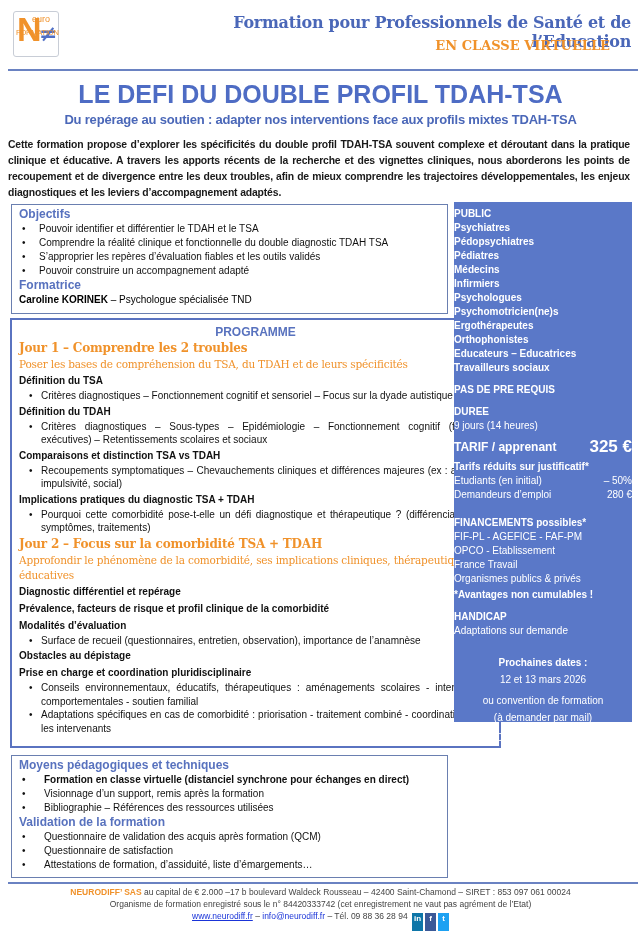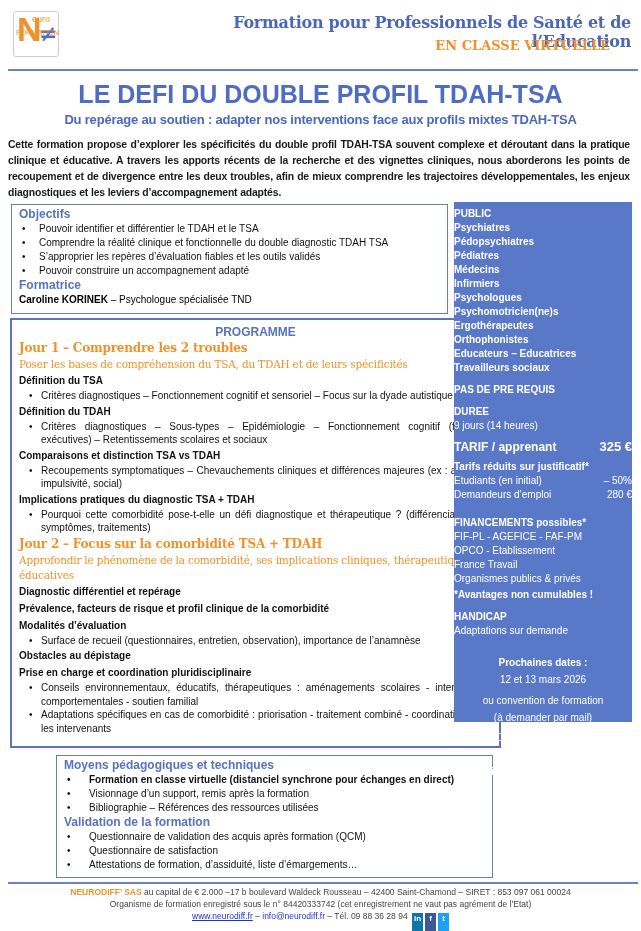--- a/index.html
+++ b/index.html
@@ -18,42 +18,42 @@
 
   .main-title { position: absolute; left: 0; top: 80px; width: 641px; text-align: center; font: bold 25px "Liberation Sans", sans-serif; color: #4e6cc4; }
   .main-sub { position: absolute; left: 0; top: 112px; width: 641px; text-align: center; font: bold 13px "Liberation Sans", sans-serif; color: #4a67b8; letter-spacing: -0.2px; }
 
   .intro { position: absolute; left: 8px; top: 137px; width: 622px; font: bold 10.4px "Liberation Sans", sans-serif; line-height: 16px; text-align: justify; letter-spacing: -0.15px; color: #1a1a1a; }
 
   .box { position: absolute; border: 1px solid #6a7fb0; background: #fff; }
   .box.thick { border: 2px solid #5a73c0; }
   .obj { left: 11px; top: 204px; width: 437px; height: 110px; padding: 2px 7px; }
   .prog { left: 10px; top: 318px; width: 491px; height: 430px; padding: 5px 7px; }
-  .moy { left: 11px; top: 755px; width: 437px; height: 123px; padding: 2px 7px; margin-left: 45px; }
+  .moy { left: 11px; top: 755px; width: 437px; height: 123px; padding: 2px 7px; }
 
   .sec-title { font: bold 12px "Liberation Sans", sans-serif; color: #5872be; line-height: 15px; }
   .bl { list-style: none; }
   .bl li { position: relative; padding-left: 20px; font: 10px "Liberation Sans", sans-serif; line-height: 14px; color: #111; }
   .bl li::before { content: "•"; position: absolute; left: 3px; top: 0; font-size: 10px; }
   .bl.wide li { padding-left: 25px; }
   .trainer { font: 10px "Liberation Sans", sans-serif; line-height: 14px; }
   .trainer b { font-weight: bold; }
 
   .prog-title { text-align: center; font: bold 12px "Liberation Sans", sans-serif; color: #5872be; line-height: 14px; }
   .day { font: bold 12px "DejaVu Serif", serif; color: #f0922b; line-height: 18px; letter-spacing: -0.2px; }
   .day-sub { font: 10.5px "DejaVu Serif", serif; color: #f0922b; line-height: 15px; letter-spacing: -0.2px; }
   .topic { font: bold 10px "Liberation Sans", sans-serif; line-height: 16px; color: #111; margin-top: 1px; }
   .pl li { position: relative; padding-left: 22px; font: 10px "Liberation Sans", sans-serif; line-height: 13.5px; text-align: justify; color: #111; list-style: none; }
   .pl li::before { content: "•"; position: absolute; left: 10px; top: 0; }
 
   .side { position: absolute; left: 454px; top: 202px; width: 178px; height: 520px; background: #5a78c8; color: #fff; padding: 5px 0; font: bold 10px "Liberation Sans", sans-serif; }
   .side .ln { line-height: 14px; }
   .side .gap { height: 8px; }
   .side .tarif { display: flex; justify-content: space-between; font: bold 12px "Liberation Sans", sans-serif; line-height: 16px; margin-top: 6px; }
-  .side .tarif .price { font-size: 13px; }
+  .side .tarif .price { font-size: 17px; }
   .side .row { display: flex; justify-content: space-between; line-height: 14px; }
   .side .small { font-size: 10px; }
   .side .center { text-align: center; }
   .side a { color: #1a34d8; text-decoration: underline; font-weight: normal; }
   .side .lh17 { line-height: 17px; }
 
   .foot-rule { position: absolute; left: 8px; top: 882px; width: 630px; height: 2px; background: #6a82c2; }
   .foot { position: absolute; left: 0; width: 641px; text-align: center; font: 8.5px "Liberation Sans", sans-serif; color: #444; line-height: 12px; }
   .foot .org { color: #f0922b; font-weight: bold; }
   .foot a { color: #1a34d8; text-decoration: underline; }

